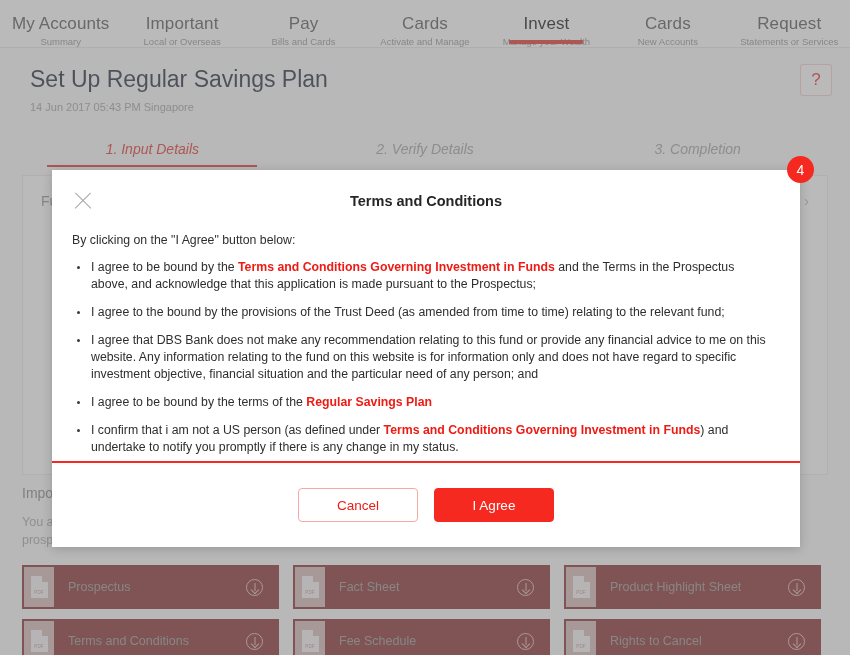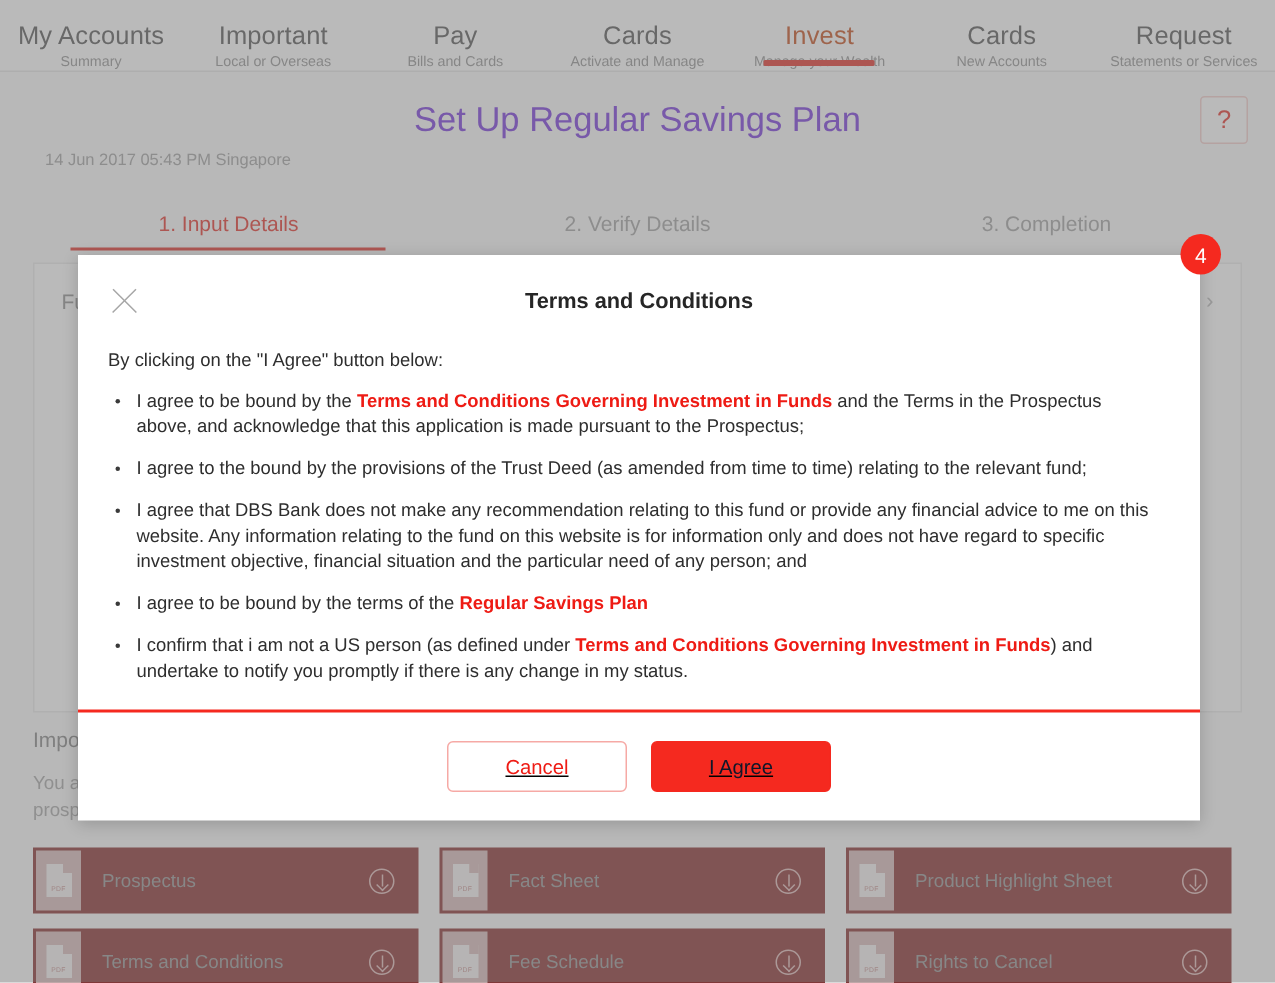--- a/index.html
+++ b/index.html
@@ -30,55 +30,55 @@
     position: relative;
     cursor: pointer;
   }
   .nav-title {
     font-size: 17px; color: #4a4a4a; letter-spacing: .1px; line-height: 20px;
   }
   .nav-sub {
     font-size: 9.5px; color: #8c8c8c; line-height: 13px; margin-top: 1px;
     white-space: nowrap;
   }
-  .nav-item.active .nav-title { color: #c2410c; }
+  .nav-item.active .nav-title { color: #000000; }
   .nav-underline {
     position: absolute; bottom: 4px; left: 50%; transform: translateX(-50%);
     width: 74px; height: 4px; background: #e2231a; border-radius: 1px;
   }
   .nav-rule {
     position: absolute; left: 0; top: 47px; width: 850px; height: 1px;
     background: #e4e4e4;
   }
 
   
   .page-body {
     position: absolute; left: 0; top: 48px; width: 850px; bottom: 0;
     background: #fafafa;
   }
   .page-header { padding: 16px 30px 0 30px; position: relative; }
   .page-title {
-    font-size: 23px; color: #6d28d9; font-weight: normal; line-height: 30px; text-align: center;
+    font-size: 23px; color: #0f172a; font-weight: normal; line-height: 30px;
   }
   .page-time {
     font-size: 11px; color: #9b9b9b; margin-top: 6px; line-height: 15px;
   }
   .help-btn {
     position: absolute; right: 18px; top: 16px;
     width: 32px; height: 32px;
     border: 1px solid #f3c9c7; border-radius: 3px;
     background: #ffffff;
     color: #e2231a; font-size: 17px;
     display: flex; align-items: center; justify-content: center;
     cursor: pointer;
   }
 
   
   .steps {
-    display: flex; margin-top: 26px; padding: 0 16px;
+    display: flex; margin-top: 26px; padding: 0 16px; font-style: italic;
   }
   .step {
     flex: 1; text-align: center; font-size: 14px; color: #9b9b9b;
     cursor: pointer; position: relative; padding-bottom: 10px;
   }
   .step.active { color: #e2231a; }
   .step.active::after {
     content: ""; position: absolute; left: 50%; transform: translateX(-50%);
     bottom: 0; width: 210px; height: 2px; background: #e2231a;
   }
@@ -200,33 +200,33 @@
     font-size: 12.3px; color: #2e2e2e; line-height: 17px;
   }
   ul.terms li::before {
     content: ""; position: absolute; left: 5px; top: 7px;
     width: 3px; height: 3px; border-radius: 50%; background: #3a3a3a;
   }
   .tlink { color: #ee1b14; font-weight: bold; cursor: pointer; }
 
   .modal-rule { height: 2px; background: #f5291f; margin: 0 0 0 0; flex: none; }
   .modal-foot {
-    flex: none; height: 72px;
-    display: flex; align-items: center; justify-content: center; gap: 16px; text-decoration: underline;
+    flex: none; height: 84px;
+    display: flex; align-items: center; justify-content: center; gap: 16px;
   }
   .btn {
     width: 120px; height: 34px; border-radius: 4px;
     font-size: 13.5px; cursor: pointer;
     display: flex; align-items: center; justify-content: center;
   }
   .btn-cancel {
     background: #ffffff; color: #ee1b14; border: 1px solid #f6a9a5;
   }
   .btn-agree {
-    background: #f5291f; color: #0f172a; border: 1px solid #f5291f;
+    background: #f5291f; color: #ffffff; border: 1px solid #f5291f;
   }
 </style>
 </head>
 <body>
 
 <div id="page">
 
   <div class="nav" id="nav">
       <div class="nav-item">
         <div class="nav-title">My Accounts</div>

